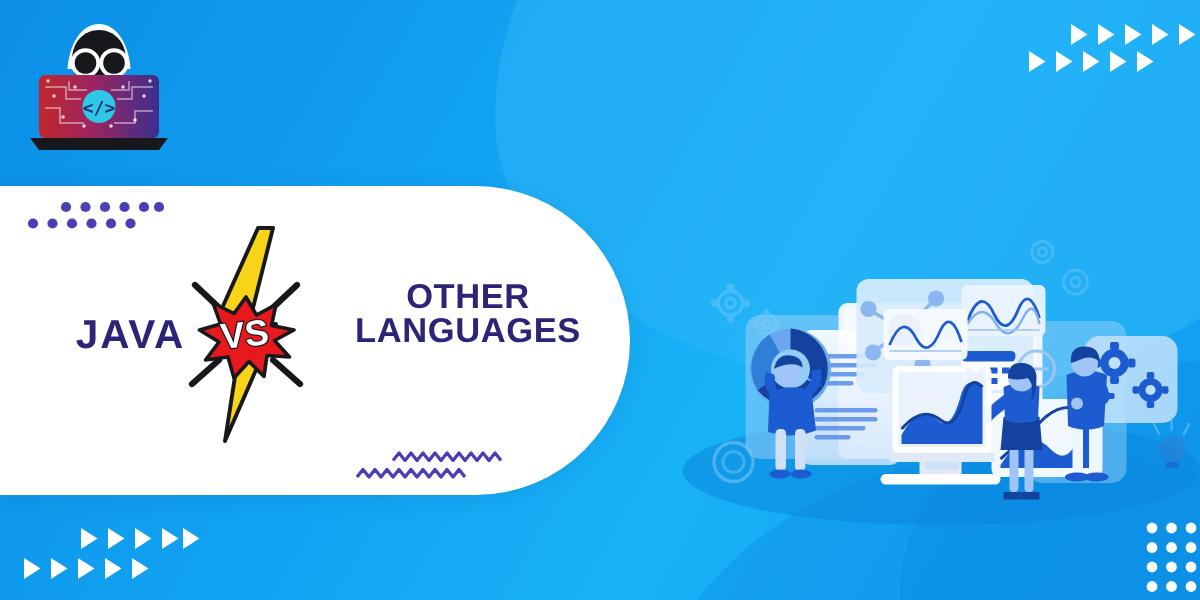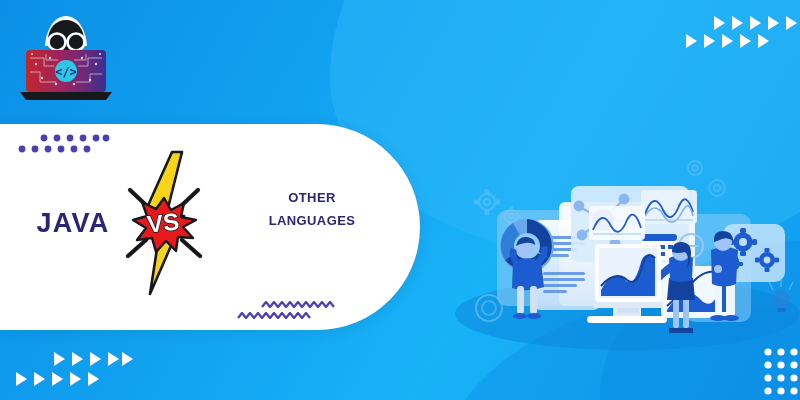--- a/index.html
+++ b/index.html
@@ -28,28 +28,28 @@
   .logo{position:absolute;left:12px;top:8px;width:108px;height:98px;}
 
   
   .card{position:absolute;left:0;top:124px;width:420px;height:206px;
     background:#ffffff;border-radius:0 103px 103px 0;
     box-shadow:0 2px 14px rgba(0,40,80,.10);}
 
   .dots-purple{position:absolute;left:18px;top:133px;width:92px;height:26px;}
   .waves{position:absolute;left:236px;top:300px;width:106px;height:24px;}
 
-  .java-text{position:absolute;left:18px;top:208px;width:110px;text-align:center;
+  .java-text{position:absolute;left:32px;top:208px;width:110px;text-align:center;
     font-size:27px;font-weight:bold;color:#2b2477;letter-spacing:1.2px;
     font-family:"Liberation Sans", sans-serif;}
 
   .vs-badge{position:absolute;left:116px;top:148px;width:96px;height:150px;}
 
   .right-text{position:absolute;left:214px;top:186px;width:196px;text-align:center;
-    font-size:13px;line-height:23px;font-weight:bold;color:#2b2477;letter-spacing:.4px;}
+    font-size:23px;line-height:23px;font-weight:bold;color:#2b2477;letter-spacing:.4px;}
 
   
   .arrows-tr{position:absolute;left:686px;top:12px;width:112px;height:42px;}
   .arrows-bl{position:absolute;left:14px;top:350px;width:120px;height:42px;}
   .dotgrid-br{position:absolute;left:762px;top:346px;width:38px;height:50px;}
 
   
   .illus{position:absolute;left:455px;top:150px;width:345px;height:200px;}
   .illus-far{position:absolute;left:455px;top:150px;width:345px;height:200px;}
 

